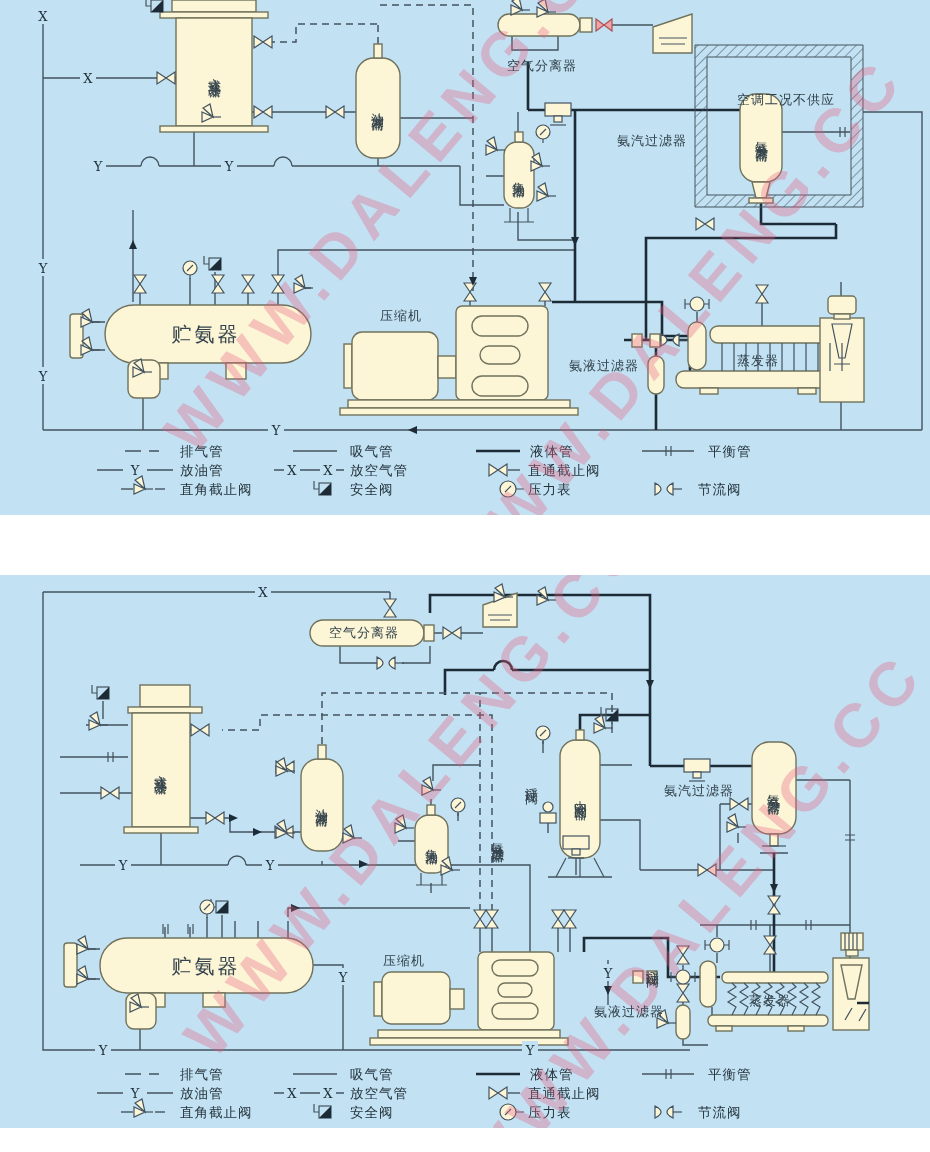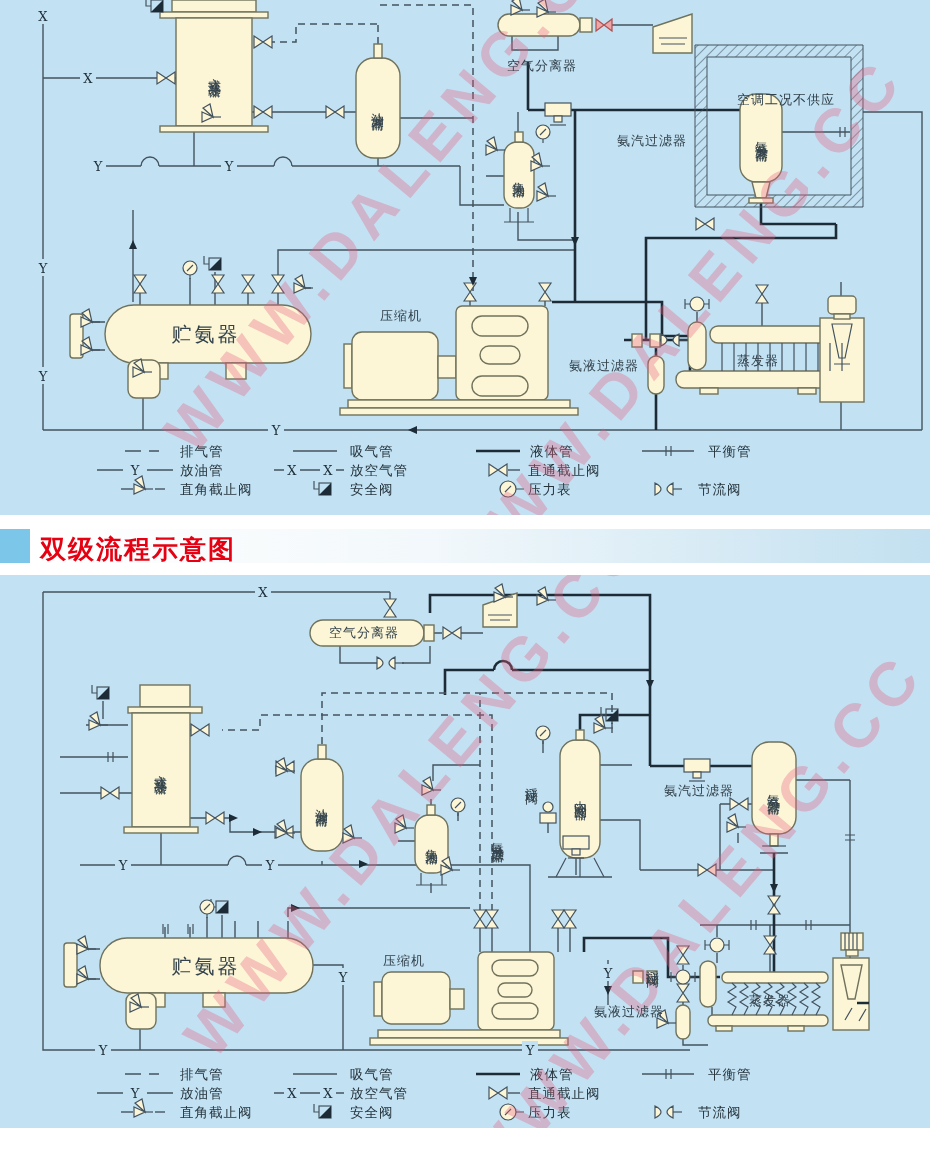--- a/index.html
+++ b/index.html
@@ -365,26 +365,20 @@
       <div class="vl" style="left:518px;top:174px;">集油器</div>
       <div class="big" style="left:206px;top:334px;">贮氨器</div>
       <div style="left:401px;top:316px;">压缩机</div>
       <div style="left:604px;top:366px;">氨液过滤器</div>
       <div style="left:758px;top:361px;">蒸发器</div>
     </div>
     <div class="wm" style="left:150px;top:420px;">WWW.DALENG.CC</div>
     <div class="wm" style="left:430px;top:560px;">WWW.DALENG.CC</div>
   </section>
 
-  <section class="divider">
-    <div class="chip"></div>
-    <div class="band">
-      <h2>双级流程示意图</h2>
-    </div>
-  </section>
 
   <section class="panel p2">
     <svg id="d2" width="930" height="553" viewBox="0 0 930 553">
       <g>
         <path class="p" d="M43,17 V475 H690 M43,17 H390 M390,17 V28 M340,71 V88 H378 M402,88 H430 V71
           M424,58 H442 M460,58 H483 M600,190 H632 M600,245 H640 V295 M640,295 H774 M720,229 H752 M720,229 V295
           M738,258 V268 M796,205 H850 M850,205 V383 M543,166 V178 M612,148 V158 M576,238 V300 M548,248 V258
           M165,363 V352 M190,363 V352 M207,363 V342 M222,363 V340 M235,363 V346 M258,363 V346 M288,363 V346
           M288,342 V333 H470 M77,374 H100 M77,404 H100 M140,454 V475 M313,390 H343 V475 M608,385 V430
           M700,350 H850 M717,362 V350 M717,378 V388 M770,362 V350 M770,378 V397 M712,432 V445 M683,464 V470 H708

